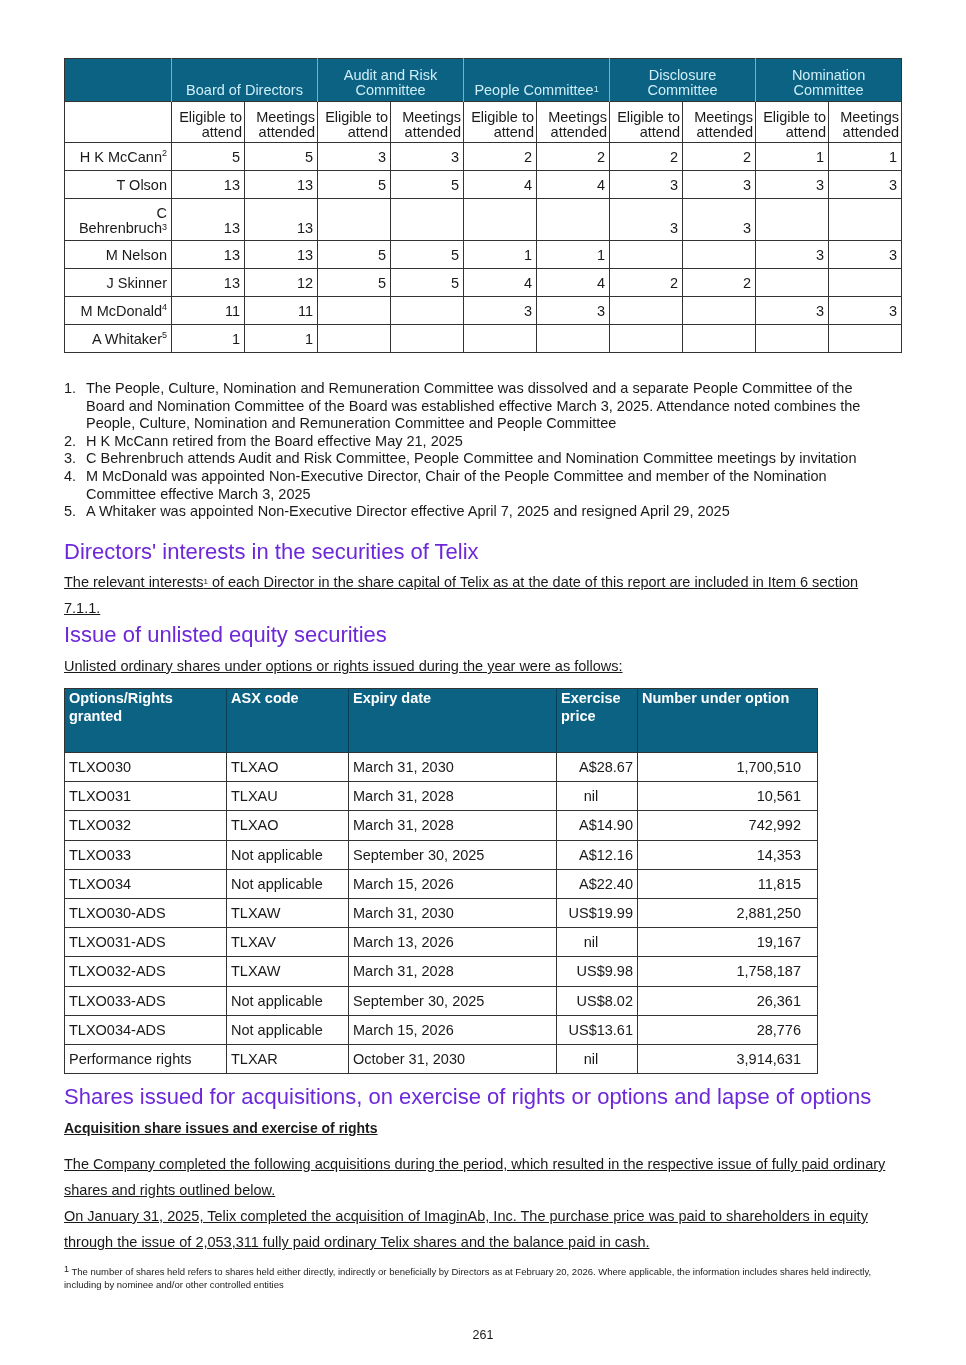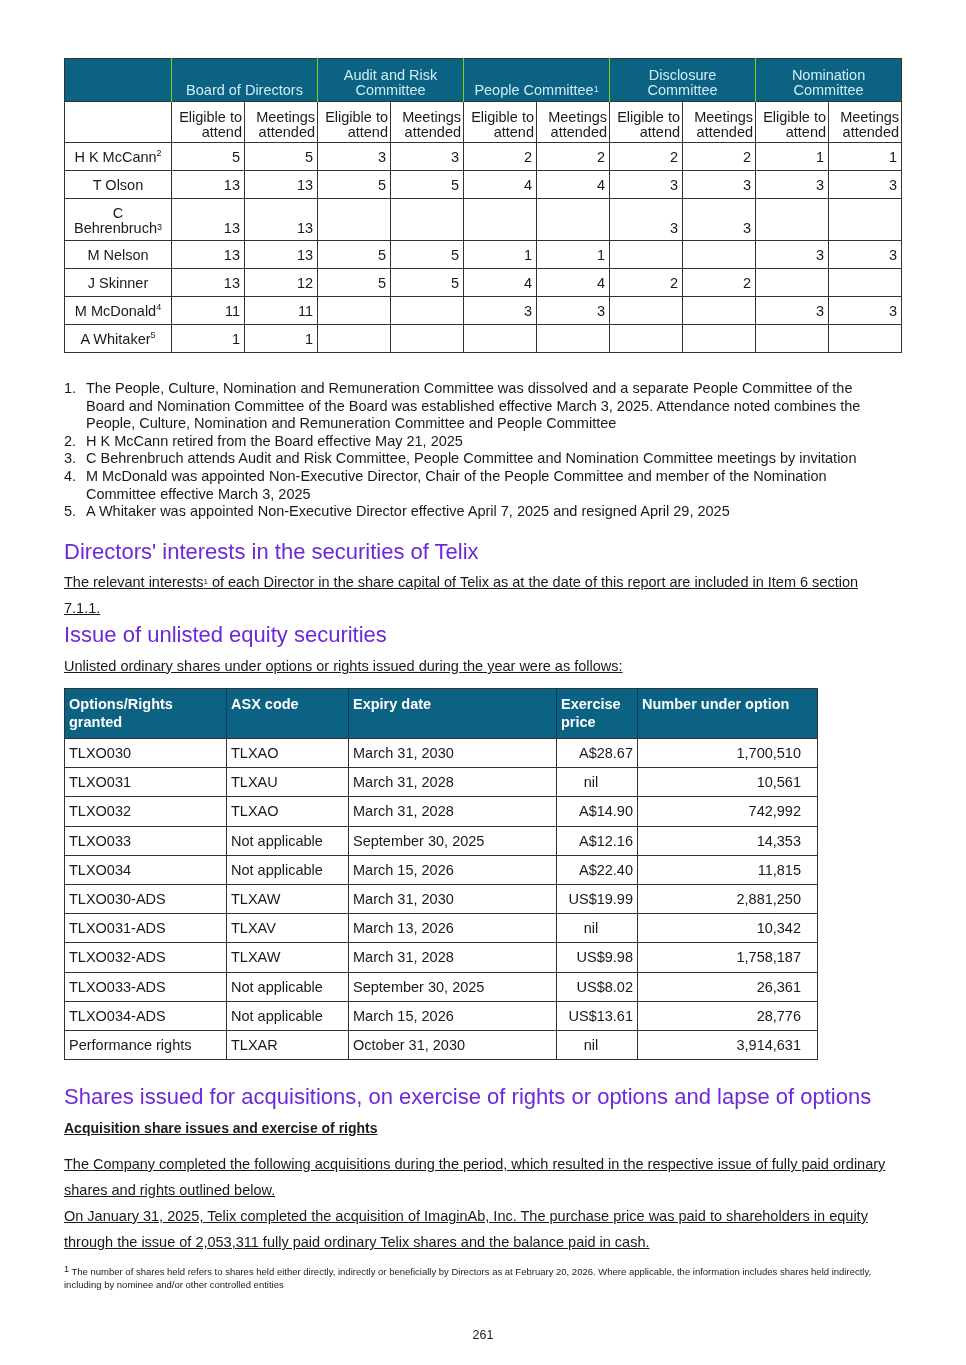--- a/index.html
+++ b/index.html
@@ -9,36 +9,36 @@
 
   
   table.att { position: absolute; left: 64px; top: 58px; border-collapse: collapse; table-layout: fixed; width: 838px; font-size: 14.5px; }
   table.att col.name { width: 107px; }
   table.att col.num { width: 73px; }
   table.att th.grp { background: #0b6283; color: #cfeef7; font-weight: normal; text-align: center; vertical-align: bottom; height: 43px; padding: 0 2px 3px; line-height: 15px; border-left: 1px solid #84cc16; }
   table.att th.grp:first-child { border-left: none; }
   table.att th sup, table.att td sup { font-size: 9px; vertical-align: top; position: relative; top: -1px; }
   table.att tr.sub td { height: 41px; text-align: right; vertical-align: bottom; line-height: 15px; padding: 0 2px 2px 0; border: 1px solid #333; }
   table.att td { border: 1px solid #333; text-align: right; padding: 0 4px 0 0; height: 28px; vertical-align: middle; }
-  table.att td.nm { text-align: center; padding-left: 4px; margin-left: 29px; }
+  table.att td.nm { text-align: right; padding-left: 4px; margin-left: 29px; }
   table.att tr.tall td { height: 42px; vertical-align: bottom; padding-bottom: 4px; line-height: 15px; }
   table.att { border: 1px solid #333; }
 
   
   ol.notes { position: absolute; left: 64px; top: 380px; width: 830px; font-size: 14.5px; line-height: 17.6px; list-style: none; }
   ol.notes li { position: relative; padding-left: 22px; }
   ol.notes li .n { position: absolute; left: 0; top: 0; }
 
   .h2 { position: absolute; left: 64px; font-size: 22px; color: #6d28d9; font-weight: normal; }
   .p { position: absolute; left: 64px; width: 832px; font-size: 14.5px; line-height: 26px; text-decoration: underline; }
   .p sup { font-size: 8px; vertical-align: top; }
 
   
   table.opt { position: absolute; left: 64px; top: 688px; border-collapse: collapse; table-layout: fixed; width: 753px; font-size: 14.5px; border: 1px solid #333; }
-  table.opt th { background: #0b6283; color: #ffffff; font-weight: bold; text-align: left; vertical-align: top; padding: 6px 4px 0 4px; height: 50px; line-height: 18px; border-left: 1px solid #0a3f55; }
+  table.opt th { background: #0b6283; color: #ffffff; font-weight: bold; text-align: left; vertical-align: top; padding: 0 4px 0 4px; height: 64px; line-height: 18px; border-left: 1px solid #0a3f55; }
   table.opt th:first-child { border-left: none; }
   table.opt td { border: 1px solid #333; height: 29.2px; padding: 0 4px; vertical-align: middle; }
   table.opt td.r { text-align: right; padding-right: 16px; }
   table.opt td.pr { text-align: right; }
   table.opt td.pr.nil { text-align: center; padding-right: 16px; }
 
   .foot { position: absolute; left: 64px; top: 1265px; width: 836px; font-size: 9.5px; line-height: 13px; }
   .foot sup { font-size: 9px; vertical-align: top; position: relative; top: -2px; }
   .pgnum { position: absolute; left: 0; width: 966px; top: 1328px; text-align: center; font-size: 12.5px; }
 </style>
@@ -251,21 +251,21 @@
           <td>TLXAW</td>
           <td>March 31, 2030</td>
           <td class="pr">US$19.99</td>
           <td class="r">2,881,250</td>
         </tr>
         <tr>
           <td>TLXO031-ADS</td>
           <td>TLXAV</td>
           <td>March 13, 2026</td>
           <td class="pr nil">nil</td>
-          <td class="r">10,342</td>
+          <td class="r">19,167</td>
         </tr>
         <tr>
           <td>TLXO032-ADS</td>
           <td>TLXAW</td>
           <td>March 31, 2028</td>
           <td class="pr">US$9.98</td>
           <td class="r">1,758,187</td>
         </tr>
         <tr>
           <td>TLXO033-ADS</td>

